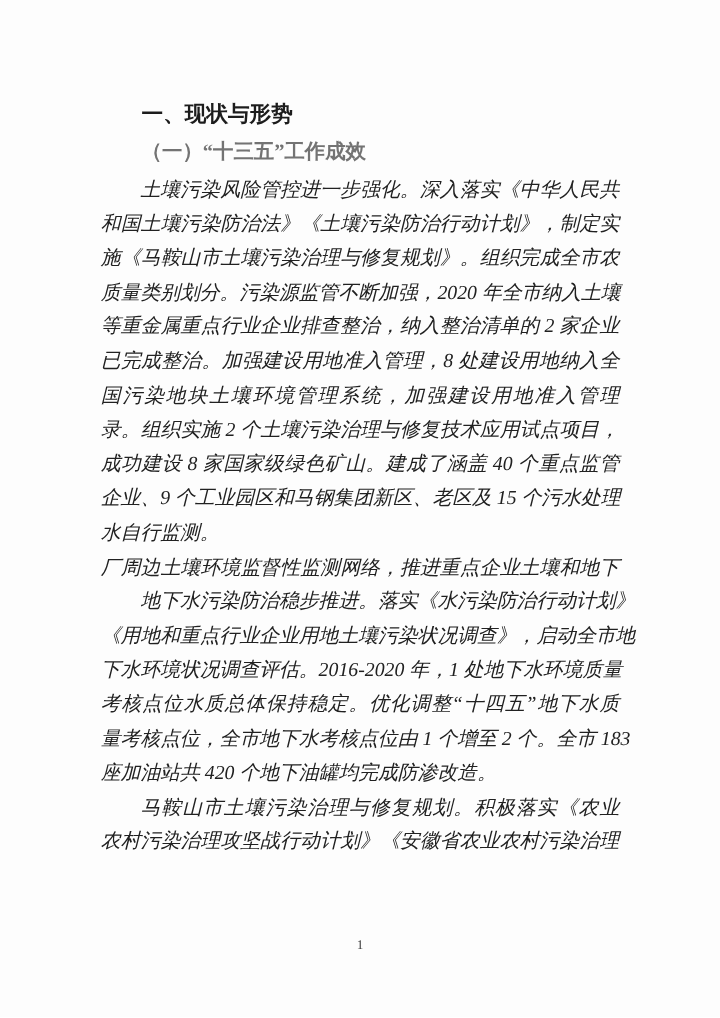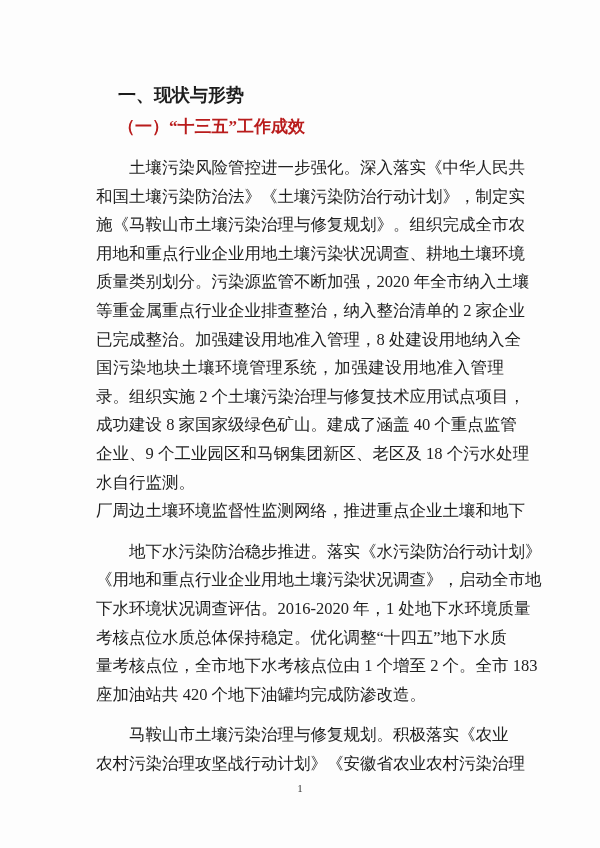--- a/index.html
+++ b/index.html
@@ -29,26 +29,26 @@
     line-height: 30px;
     font-weight: 700;
     font-family: "Liberation Sans", sans-serif;
     color: #1c1c1c;
   }
   .doc-h2 {
     margin: 2px 0 0 34px;
     font-size: 17px;
     line-height: 30px;
     font-weight: 700;
-    color: #b91c1c;
+    color: #737373;
   }
   .doc-body {
     margin-top: 2px;
   }
-  .para { margin: 12px; }
+  .para { margin: 0; font-style: italic; }
   .para .line {
     font-size: 16.5px;
     line-height: 28.6px;
     text-align: justify;
     text-align-last: justify;
     text-justify: inter-character;
     white-space: nowrap;
   }
   .para .line.first { text-indent: 33px; }
   .para .line.end {
@@ -69,28 +69,27 @@
 
 <div class="page">
   <div class="content">
     <div class="doc-h1">一、现状与形势</div>
     <div class="doc-h2">（一）“十三五”工作成效</div>
     <div class="doc-body" id="doc-body">
         <div class="para">
           <div class="line first">土壤污染风险管控进一步强化。深入落实《中华人民共</div>
           <div class="line">和国土壤污染防治法》《土壤污染防治行动计划》，制定实</div>
           <div class="line">施《马鞍山市土壤污染治理与修复规划》。组织完成全市农</div>
-          <div class="line">用地和重点行业企业用地土壤污染状况调查、耕地土壤环境</div>
           <div class="line">质量类别划分。污染源监管不断加强，2020 年全市纳入土壤</div>
           <div class="line">等重金属重点行业企业排查整治，纳入整治清单的 2 家企业</div>
           <div class="line">已完成整治。加强建设用地准入管理，8 处建设用地纳入全</div>
           <div class="line">国污染地块土壤环境管理系统，加强建设用地准入管理</div>
           <div class="line">录。组织实施 2 个土壤污染治理与修复技术应用试点项目，</div>
           <div class="line">成功建设 8 家国家级绿色矿山。建成了涵盖 40 个重点监管</div>
-          <div class="line">企业、9 个工业园区和马钢集团新区、老区及 18 个污水处理</div>
+          <div class="line">企业、9 个工业园区和马钢集团新区、老区及 15 个污水处理</div>
           <div class="line end">水自行监测。</div>
           <div class="line">厂周边土壤环境监督性监测网络，推进重点企业土壤和地下</div>
         </div>
         <div class="para">
           <div class="line first">地下水污染防治稳步推进。落实《水污染防治行动计划》</div>
           <div class="line">《用地和重点行业企业用地土壤污染状况调查》，启动全市地</div>
           <div class="line">下水环境状况调查评估。2016-2020 年，1 处地下水环境质量</div>
           <div class="line">考核点位水质总体保持稳定。优化调整“十四五”地下水质</div>
           <div class="line">量考核点位，全市地下水考核点位由 1 个增至 2 个。全市 183</div>
           <div class="line end">座加油站共 420 个地下油罐均完成防渗改造。</div>

